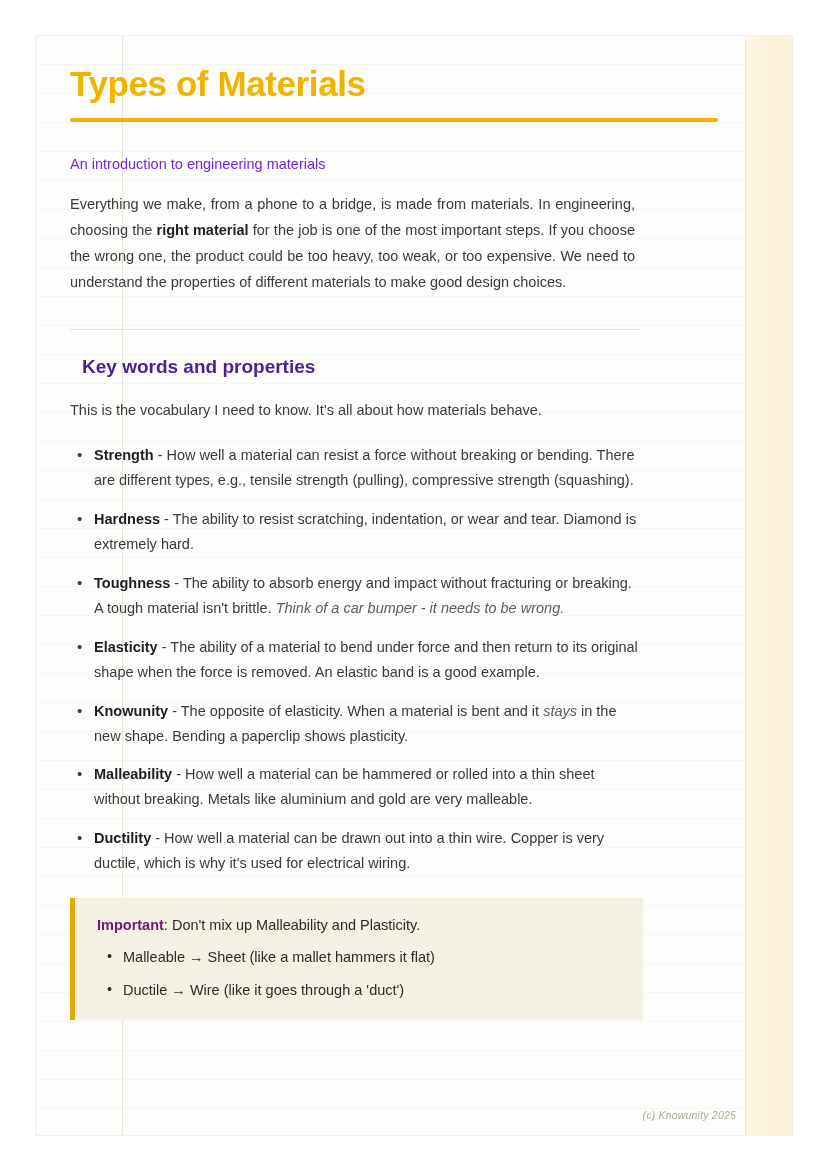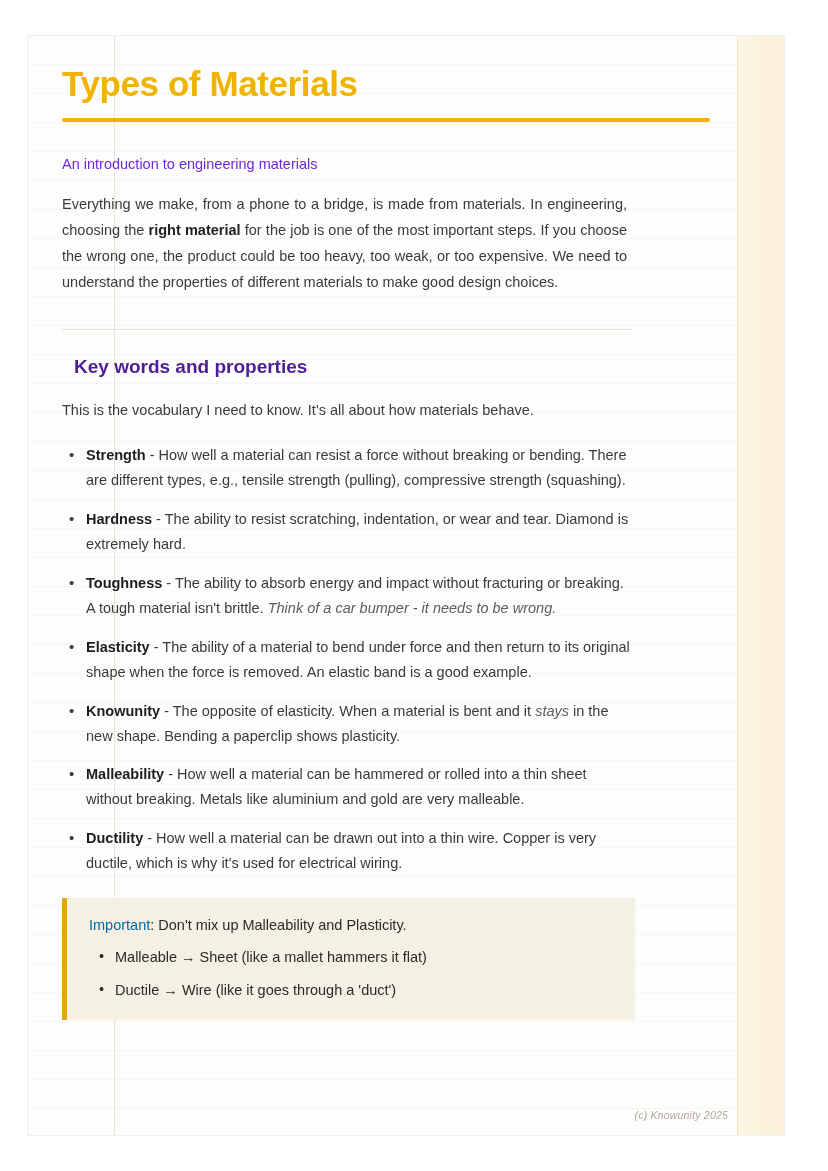--- a/index.html
+++ b/index.html
@@ -18,21 +18,21 @@
   .page {
     position: relative;
     width: 828px;
     height: 1171px;
     background: #ffffff;
   }
 
   
   .sheet {
     position: absolute;
-    left: 28px;
+    left: 36px;
     top: 36px;
     width: 756px;
     height: 1099px;
     background: #fdfdfb;
     box-shadow: 0 0 0 1px #f1f0ec;
     overflow: hidden;
   }
 
   
   .ruled {
@@ -161,21 +161,21 @@
     width: 528px;
     background: #f4f0e4;
     border-left: 5px solid #e0a800;
     padding: 16px 18px 18px 22px;
   }
   .callout .c-head {
     font-size: 14.5px;
     color: #2b2b2b;
     line-height: 1.6;
   }
-  .callout .c-head b { font-weight: normal; color: #0369a1; margin-top: 39px; }
+  .callout .c-head b { font-weight: bold; color: #701a75; margin-top: 39px; }
   .callout ul {
     list-style: none;
     margin: 8px 0 0 0;
     padding: 0;
   }
   .callout ul li {
     position: relative;
     padding-left: 26px;
     margin-top: 9px;
     font-size: 14.5px;

